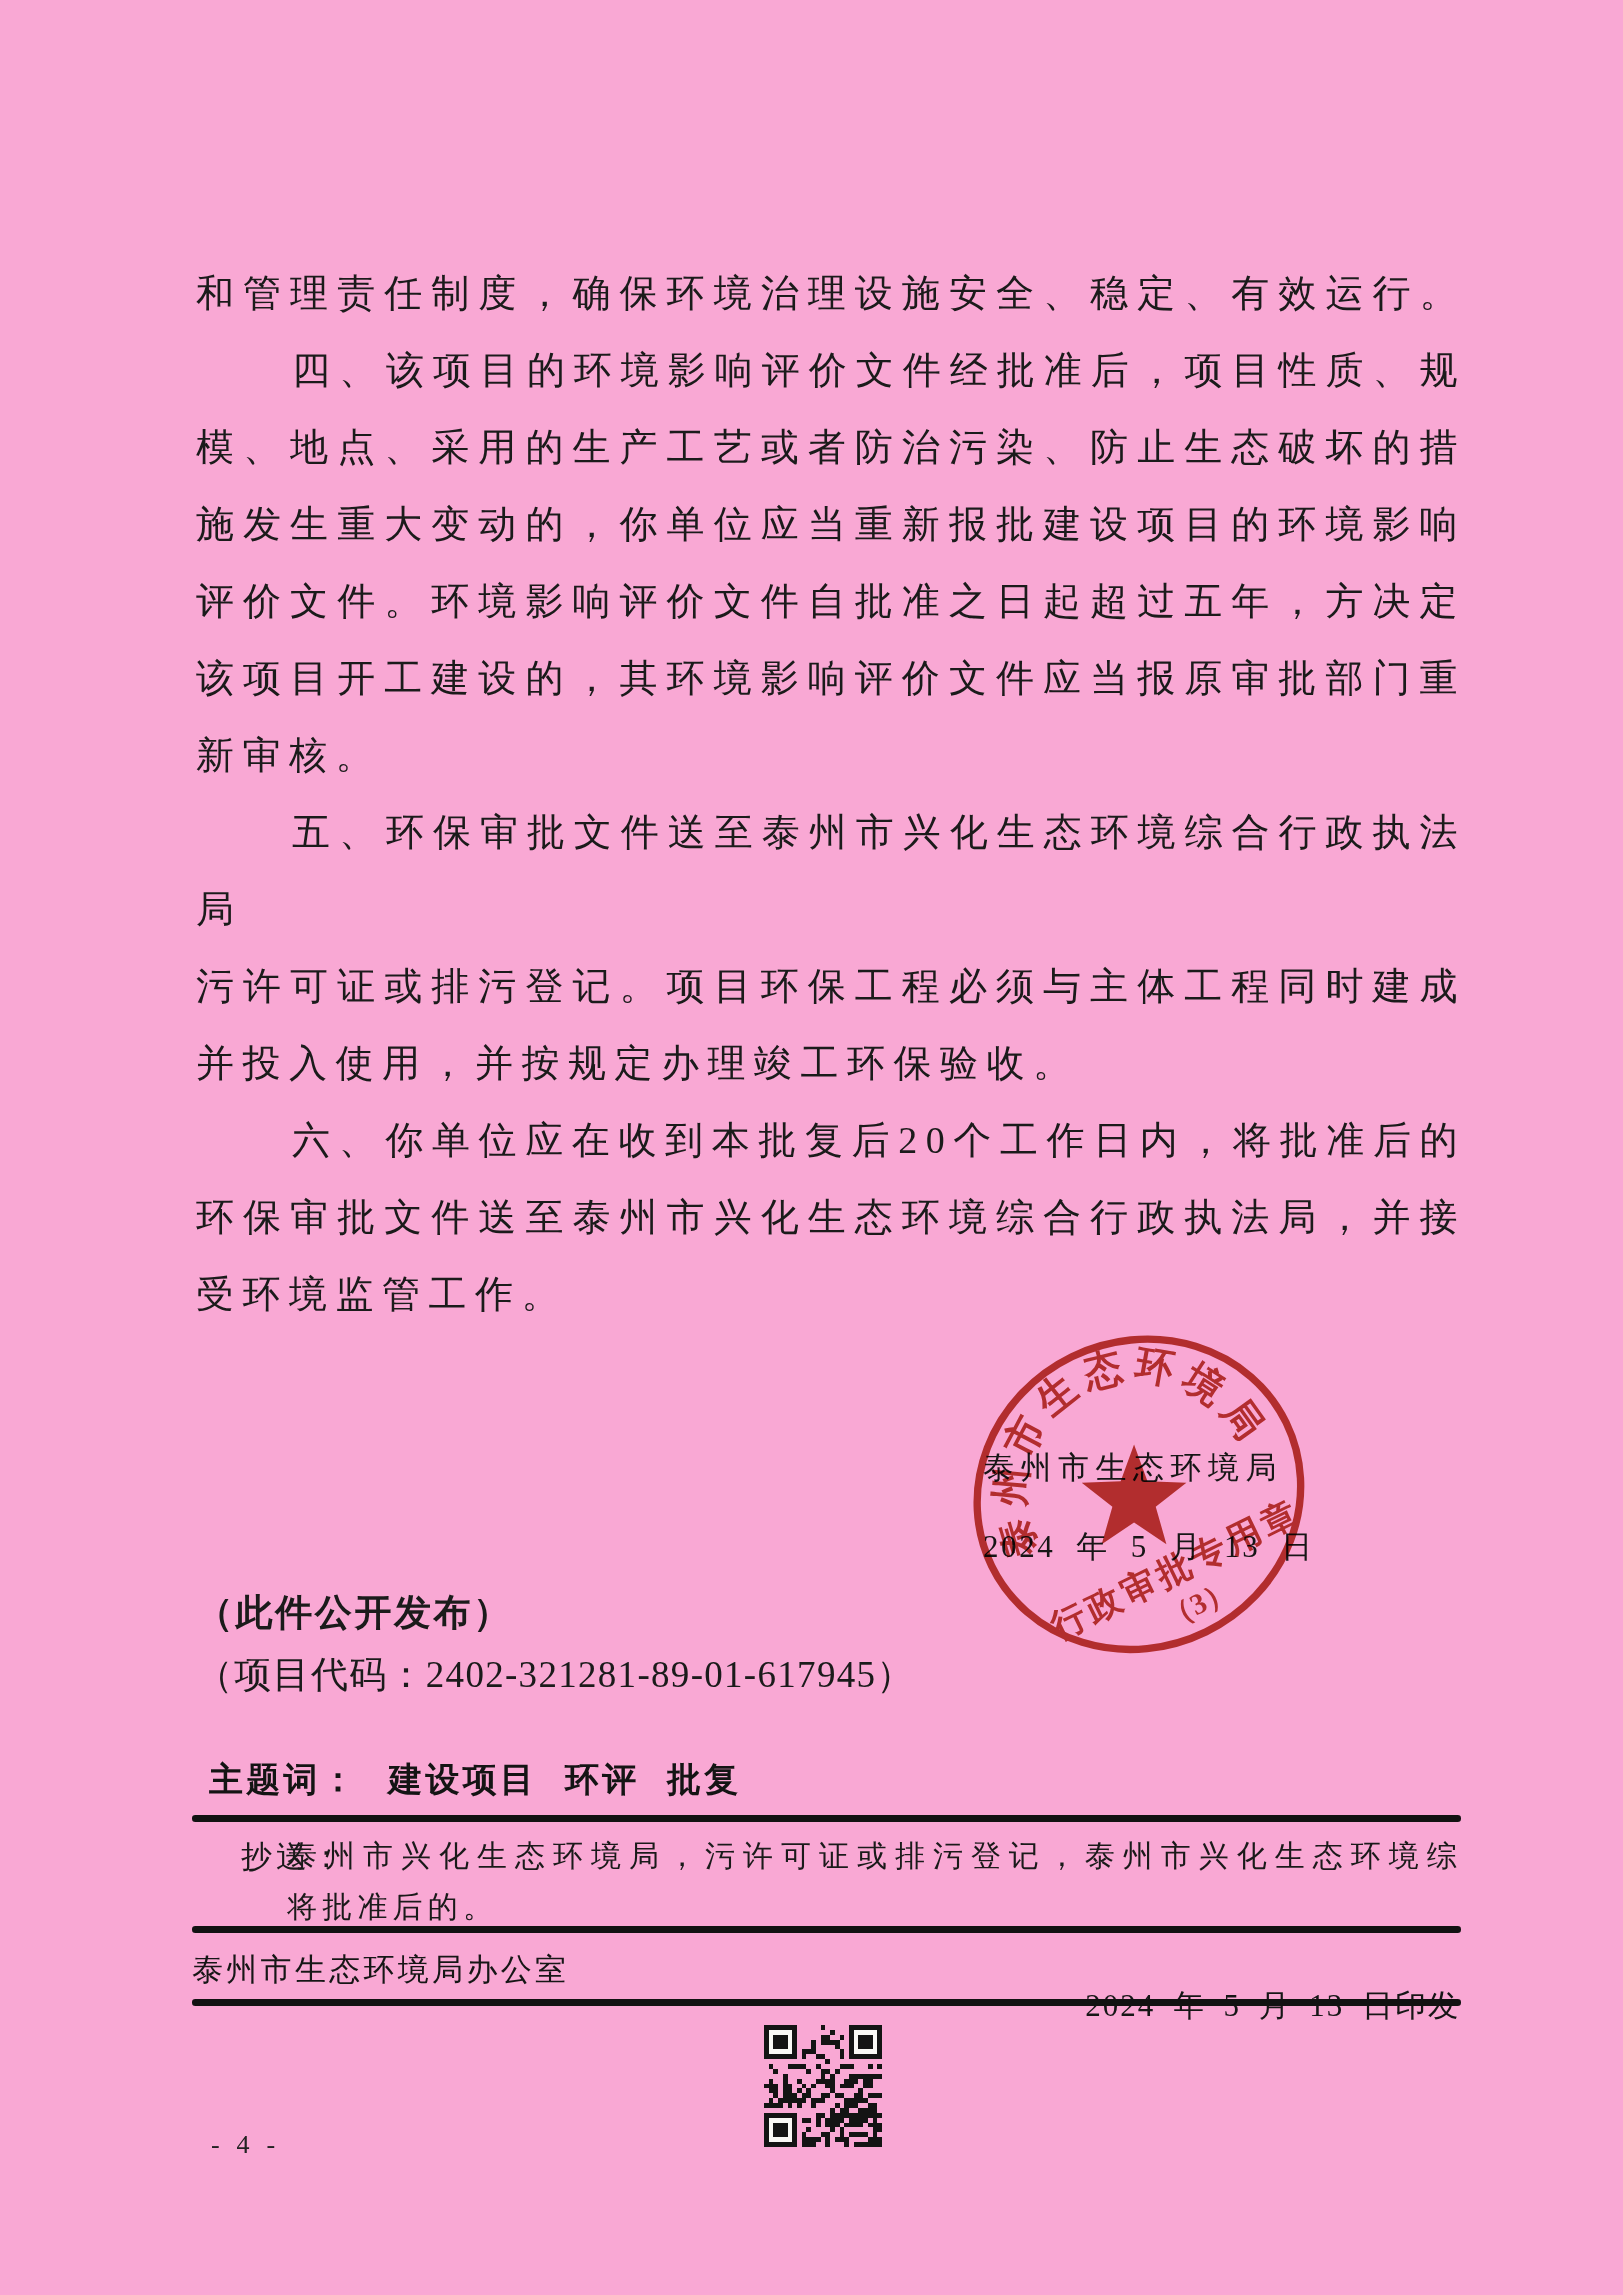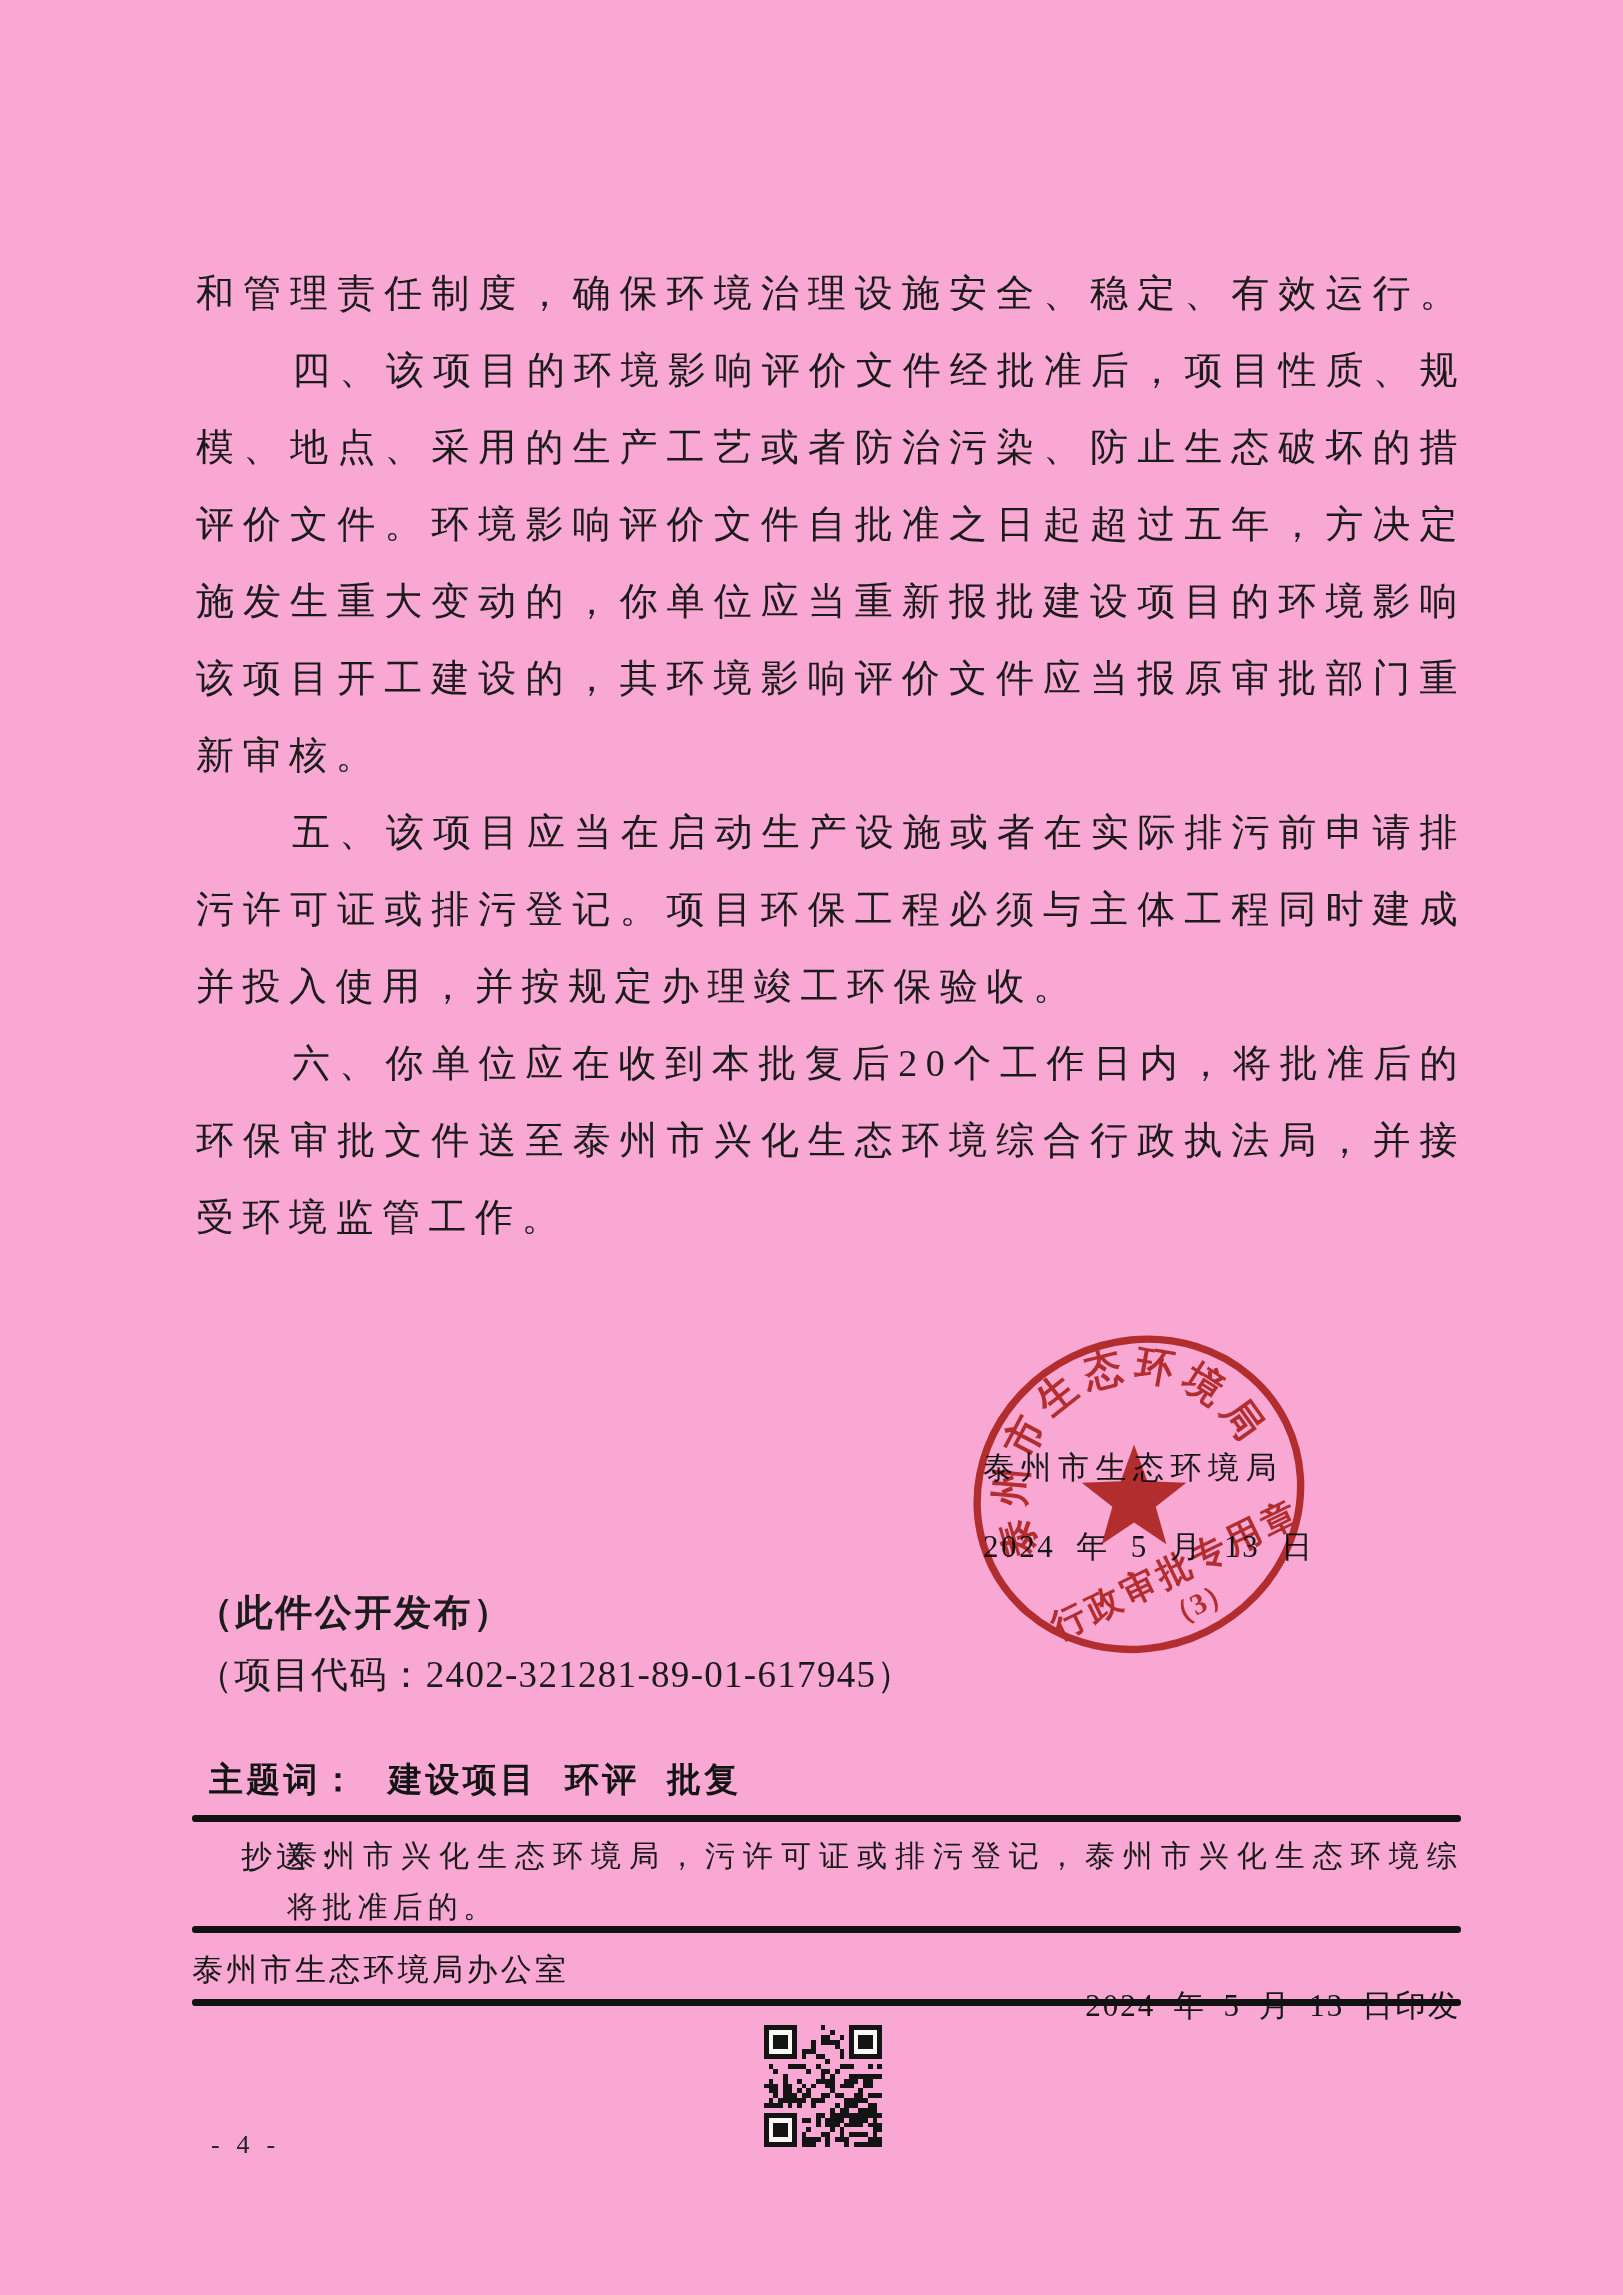--- a/index.html
+++ b/index.html
@@ -84,25 +84,25 @@
 </style>
 </head>
 <body>
 
 <div class="page">
 
   <main class="body-text">
     <p class="j">和管理责任制度，确保环境治理设施安全、稳定、有效运行。</p>
     <p class="j ind">四、该项目的环境影响评价文件经批准后，项目性质、规</p>
     <p class="j">模、地点、采用的生产工艺或者防治污染、防止生态破坏的措</p>
+    <p class="j">施发生重大变动的，你单位应当重新报批建设项目的环境影响</p>
     <p class="j">评价文件。环境影响评价文件自批准之日起超过五年，方决定</p>
-    <p class="j">施发生重大变动的，你单位应当重新报批建设项目的环境影响</p>
     <p class="j">该项目开工建设的，其环境影响评价文件应当报原审批部门重</p>
     <p>新审核。</p>
-    <p class="j ind">五、该项目应当在启动生产设施或者在实际排污前申请排</p>
+    <p class="j ind">五、环保审批文件送至泰州市兴化生态环境综合行政执法局</p>
     <p class="j">污许可证或排污登记。项目环保工程必须与主体工程同时建成</p>
     <p>并投入使用，并按规定办理竣工环保验收。</p>
     <p class="j ind">六、你单位应在收到本批复后20个工作日内，将批准后的</p>
     <p class="j">环保审批文件送至泰州市兴化生态环境综合行政执法局，并接</p>
     <p>受环境监管工作。</p>
   </main>
 
   <div class="sig-name">泰州市生态环境局</div>
   <div class="sig-date">2024 年 5 月 13 日</div>
 

